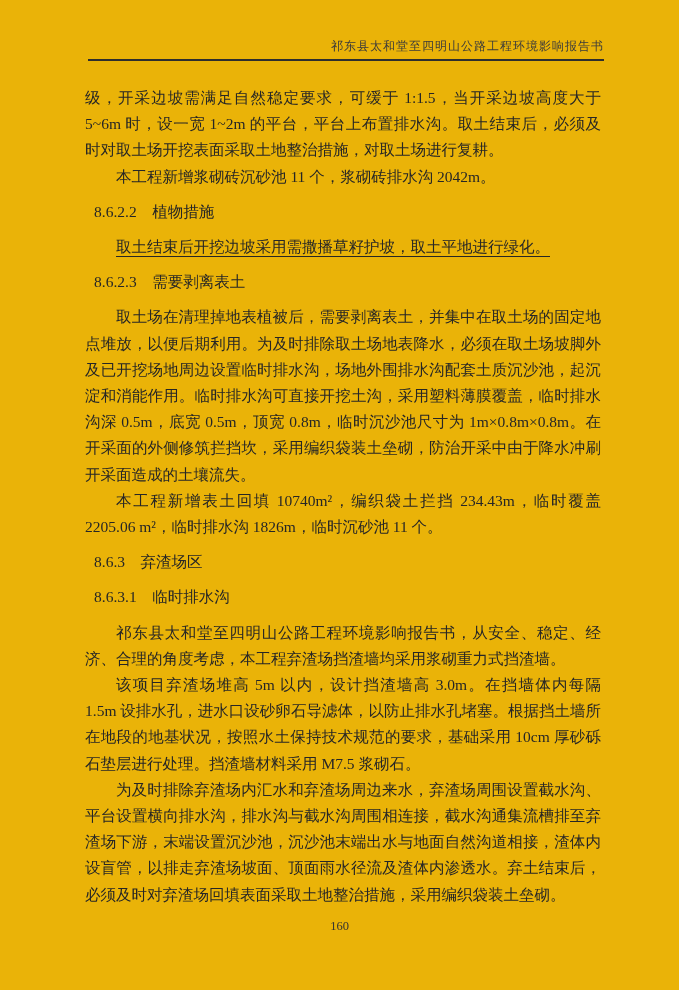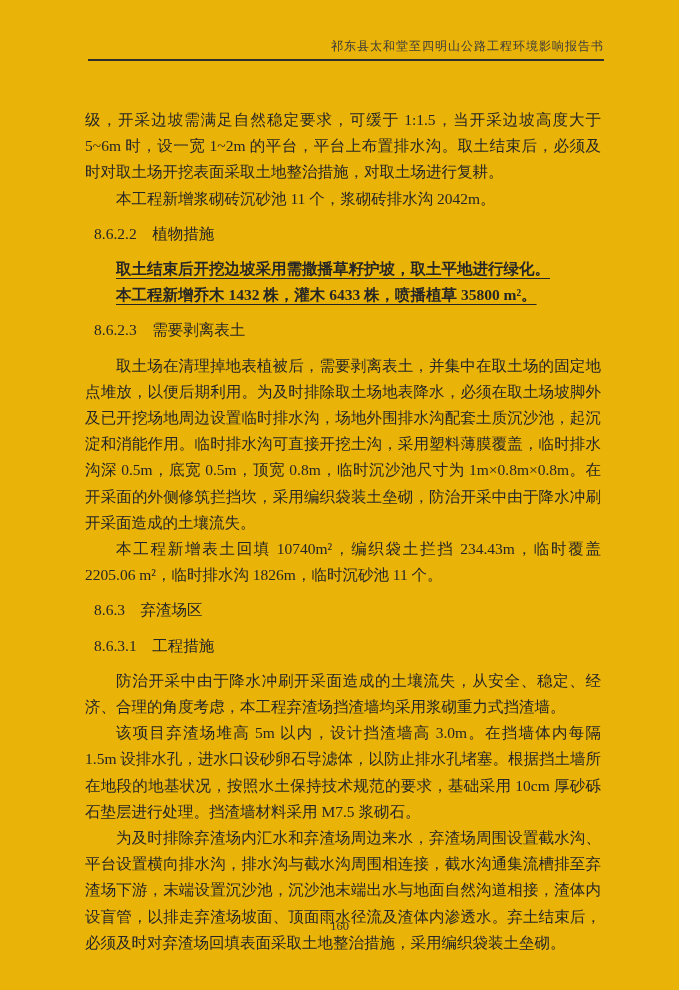--- a/index.html
+++ b/index.html
@@ -43,27 +43,25 @@
     font-size: 15.5px;
     line-height: 26.2px;
     text-align: justify;
   }
   .para {
     margin: 0;
     text-indent: 2em;
   }
   .para.no-indent {
     text-indent: 0;
-    margin-top: 22px;
   }
   .para.underlined {
     text-decoration: underline;
     text-decoration-thickness: 1.2px;
     text-underline-offset: 4px;
-    font-weight: bold;
   }
   .heading {
     margin: 9px;
     font-size: 15.5px;
     font-weight: normal;
     line-height: 26.2px;
     text-indent: 0;
   }
   .page-number {
     position: absolute;
@@ -83,27 +81,26 @@
   <header class="header">
     <div class="header-title">祁东县太和堂至四明山公路工程环境影响报告书</div>
     <div class="header-rule"></div>
   </header>
 
   <main class="content">
     <p class="para no-indent">级，开采边坡需满足自然稳定要求，可缓于 1:1.5，当开采边坡高度大于 5~6m 时，设一宽 1~2m 的平台，平台上布置排水沟。取土结束后，必须及时对取土场开挖表面采取土地整治措施，对取土场进行复耕。</p>
     <p class="para">本工程新增浆砌砖沉砂池 11 个，浆砌砖排水沟 2042m。</p>
     <h3 class="heading">8.6.2.2　植物措施</h3>
     <p class="para underlined">取土结束后开挖边坡采用需撒播草籽护坡，取土平地进行绿化。</p>
-    <p class="para underlined">本工程新增乔木 1432 株，灌木 6433 株，喷播植草 35800 m²。</p>
     <h3 class="heading">8.6.2.3　需要剥离表土</h3>
     <p class="para">取土场在清理掉地表植被后，需要剥离表土，并集中在取土场的固定地点堆放，以便后期利用。为及时排除取土场地表降水，必须在取土场坡脚外及已开挖场地周边设置临时排水沟，场地外围排水沟配套土质沉沙池，起沉淀和消能作用。临时排水沟可直接开挖土沟，采用塑料薄膜覆盖，临时排水沟深 0.5m，底宽 0.5m，顶宽 0.8m，临时沉沙池尺寸为 1m×0.8m×0.8m。在开采面的外侧修筑拦挡坎，采用编织袋装土垒砌，防治开采中由于降水冲刷开采面造成的土壤流失。</p>
     <p class="para">本工程新增表土回填 10740m²，编织袋土拦挡 234.43m，临时覆盖 2205.06 m²，临时排水沟 1826m，临时沉砂池 11 个。</p>
     <h3 class="heading">8.6.3　弃渣场区</h3>
-    <h3 class="heading">8.6.3.1　工程措施</h3>
-    <p class="para">防治开采中由于降水冲刷开采面造成的土壤流失，从安全、稳定、经济、合理的角度考虑，本工程弃渣场挡渣墙均采用浆砌重力式挡渣墙。</p>
+    <h3 class="heading">8.6.3.1　临时排水沟</h3>
+    <p class="para">祁东县太和堂至四明山公路工程环境影响报告书，从安全、稳定、经济、合理的角度考虑，本工程弃渣场挡渣墙均采用浆砌重力式挡渣墙。</p>
     <p class="para">该项目弃渣场堆高 5m 以内，设计挡渣墙高 3.0m。在挡墙体内每隔 1.5m 设排水孔，进水口设砂卵石导滤体，以防止排水孔堵塞。根据挡土墙所在地段的地基状况，按照水土保持技术规范的要求，基础采用 10cm 厚砂砾石垫层进行处理。挡渣墙材料采用 M7.5 浆砌石。</p>
     <p class="para">为及时排除弃渣场内汇水和弃渣场周边来水，弃渣场周围设置截水沟、平台设置横向排水沟，排水沟与截水沟周围相连接，截水沟通集流槽排至弃渣场下游，末端设置沉沙池，沉沙池末端出水与地面自然沟道相接，渣体内设盲管，以排走弃渣场坡面、顶面雨水径流及渣体内渗透水。弃土结束后，必须及时对弃渣场回填表面采取土地整治措施，采用编织袋装土垒砌。</p>
   </main>
 
   <footer>
     <div class="page-number">160</div>
   </footer>
 
 </div>
 

